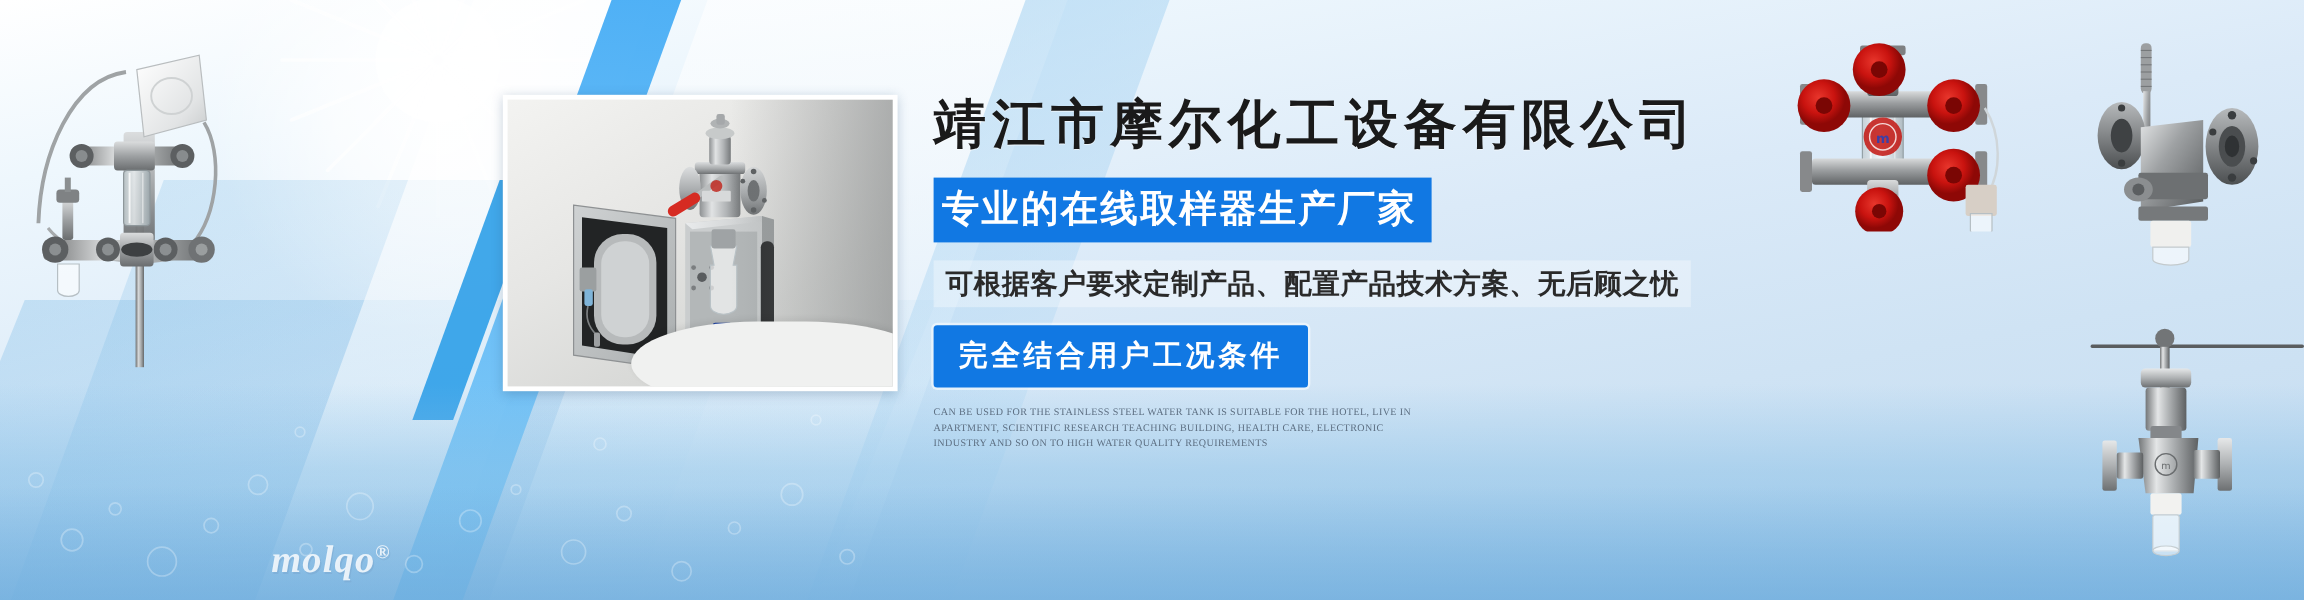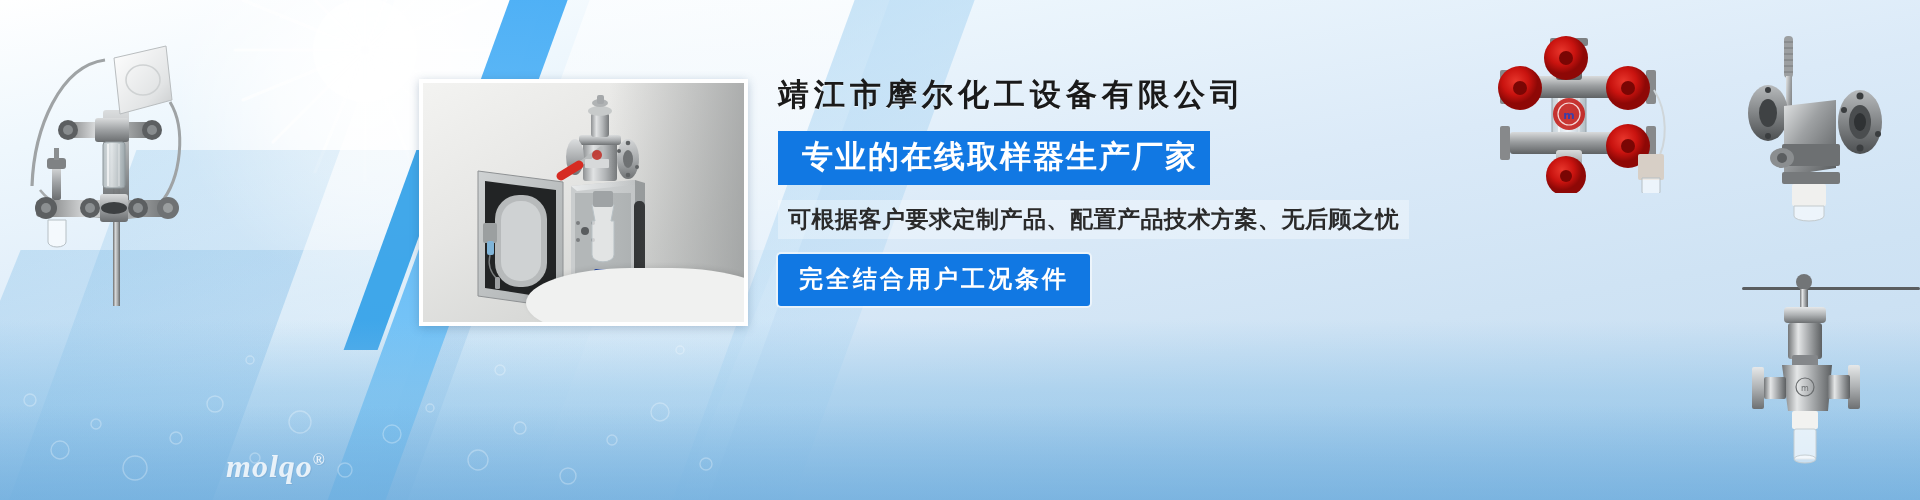--- a/index.html
+++ b/index.html
@@ -86,30 +86,30 @@
     position:absolute; left:32%; bottom:-16px; width:78%; height:70px;
     background:#f0f1f0; border-radius:50%/60%;
     box-shadow:0 -2px 5px rgba(0,0,0,.08);
   }
 
   
   .copy{ position:absolute; left:778px; top:74px; width:640px; }
 
   .company-name{
     font-family:Liberation Mono, monospace;
-    font-size:31px; font-weight:700; letter-spacing:5px;
+    font-size:44px; font-weight:700; letter-spacing:5px;
     color:#1a1a1a; white-space:nowrap;
     text-shadow:0 1px 0 rgba(255,255,255,.6);
   }
 
   .headline{
     display:inline-block; margin-top:15px;
     background:#1178e3; color:#fff;
     font-size:31px; font-weight:700; letter-spacing:2px;
-    padding:5px 12px 7px 24px; white-space:nowrap;
+    padding:5px 12px 7px 7px; white-space:nowrap;
   }
 
   .subline{
     margin-top:15px;
     font-size:23px; font-weight:600; letter-spacing:.5px;
     color:#2a2a2a; white-space:nowrap;
     background:rgba(255,255,255,.34);
     display:inline-block; padding:4px 10px;
   }
 
@@ -511,19 +511,20 @@
 
   <div class="copy">
     <div class="company-name">靖江市摩尔化工设备有限公司</div>
 
     <div class="headline">专业的在线取样器生产厂家</div>
 
     <div class="subline">可根据客户要求定制产品、配置产品技术方案、无后顾之忧</div>
 
     <div class="tagline">完全结合用户工况条件</div>
 
+    <div class="eng-text">CAN BE USED FOR THE STAINLESS STEEL WATER TANK IS SUITABLE FOR THE HOTEL, LIVE IN APARTMENT, SCIENTIFIC RESEARCH TEACHING BUILDING, HEALTH CARE, ELECTRONIC INDUSTRY AND SO ON TO HIGH WATER QUALITY REQUIREMENTS</div>
   </div>
 
   <div class="watermark">
     <span>molqo</span><sup>®</sup>
   </div>
 
 </div>
 
 </body></html>

